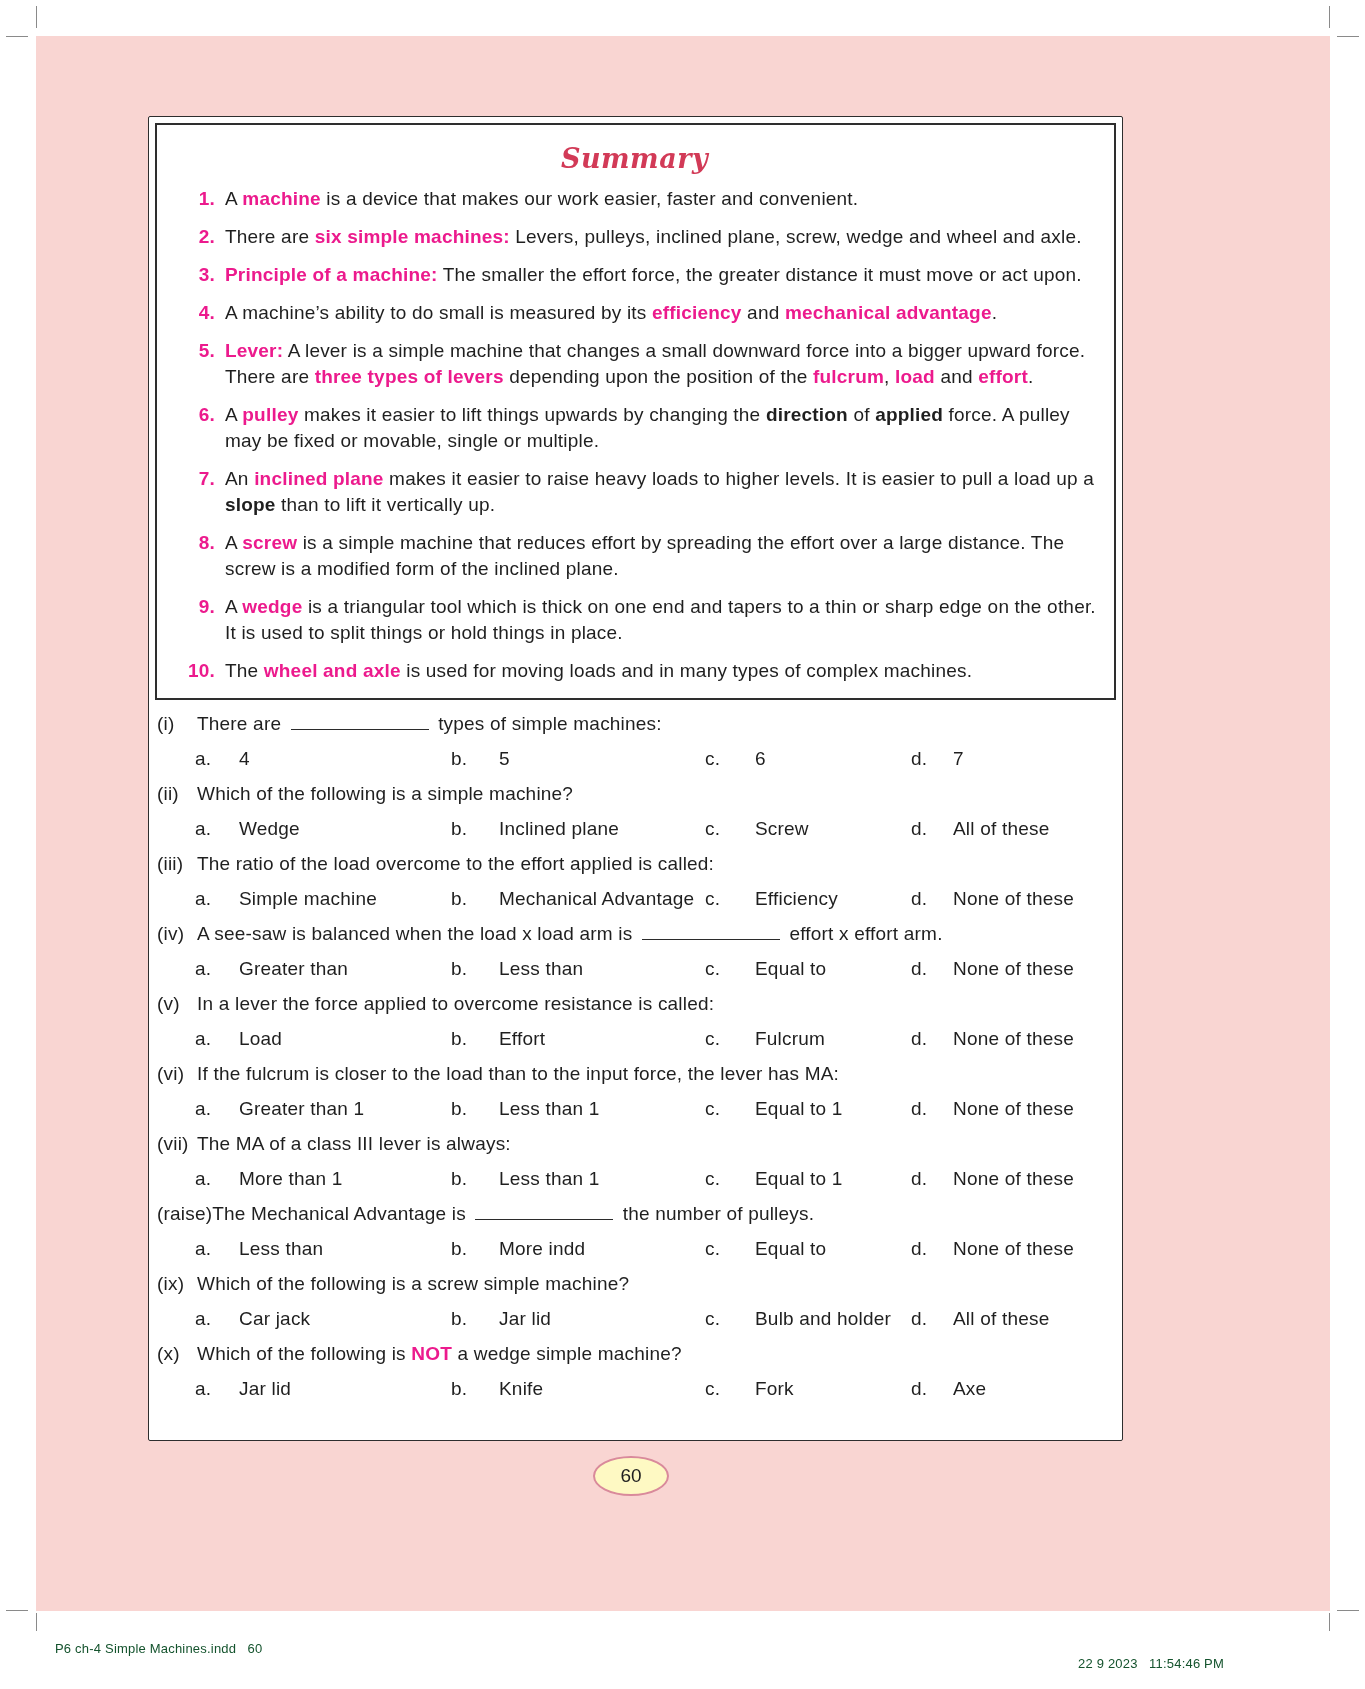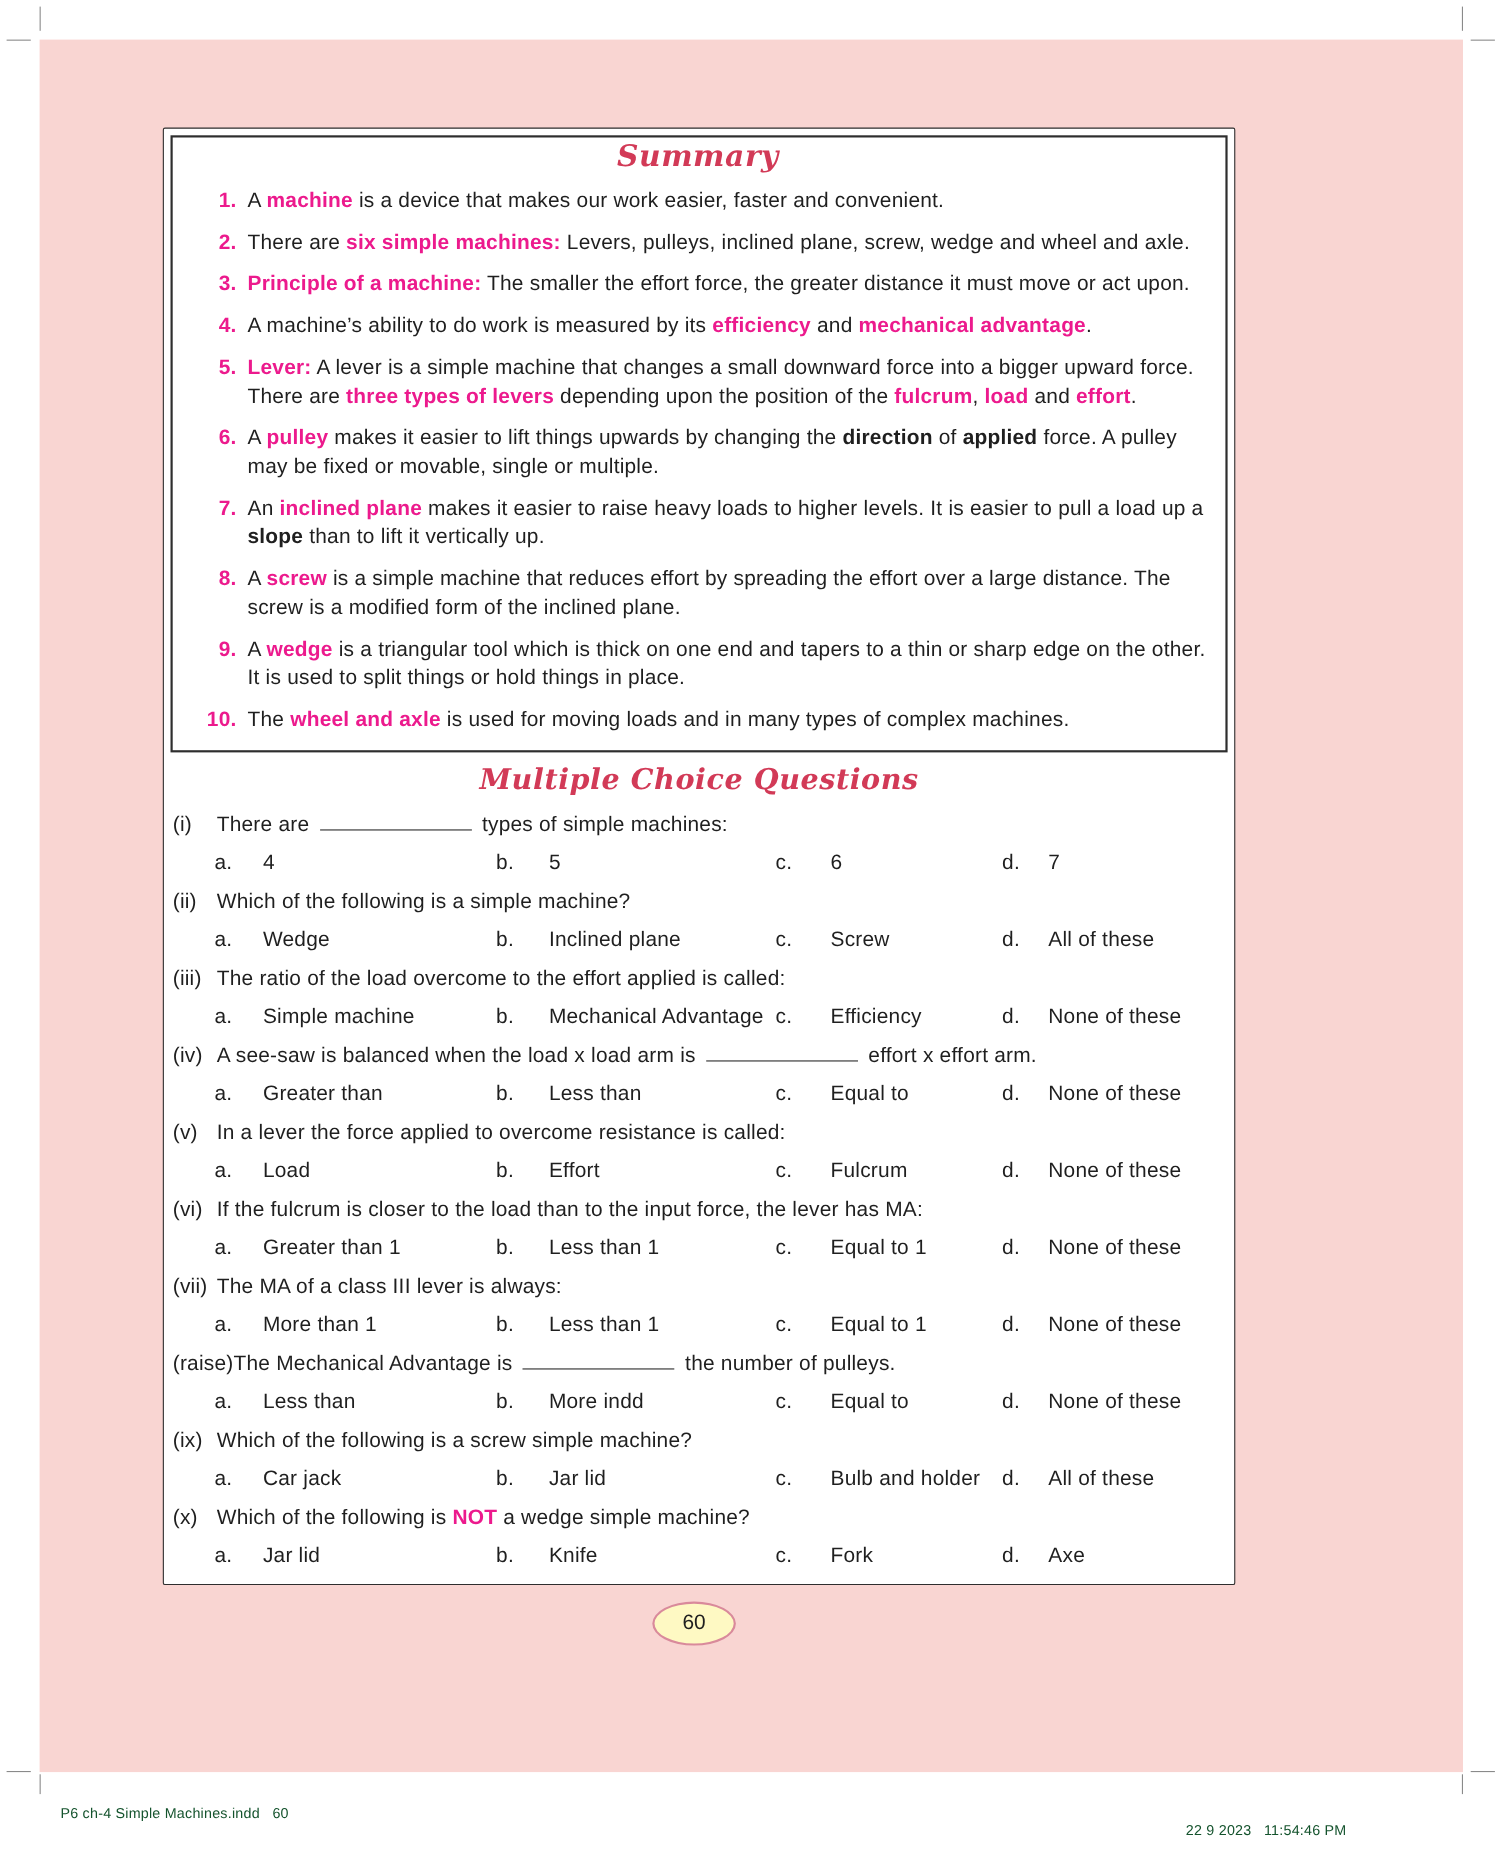--- a/index.html
+++ b/index.html
@@ -12,21 +12,21 @@
     position:absolute;left:36px;top:36px;width:1294px;height:1575px;
     background:var(--page-bg,#f9d5d2);
   }
   .content-box{
     position:absolute;left:112px;top:80px;width:975px;height:1325px;
     background:#ffffff;border:1px solid #2e2e2e;border-radius:2px;
     box-sizing:border-box;
   }
   .summary-box{
     margin:6px;border:2px solid #2e2e2e;background:#ffffff;
-    padding:0 16px 10px 14px;box-sizing:border-box;
+    padding:16px 16px 10px 14px;box-sizing:border-box;
   }
   .script-title{
     font-family:"DejaVu Serif",serif;font-style:italic;font-weight:700;
     font-size:27px;color:var(--heading-red,#d23a57);text-align:center;
     margin:2px 0 12px 0;letter-spacing:.5px;
   }
   .mcq-title{margin:10px 0 8px 0;font-size:26px;}
   .summary-list{list-style:none;margin:0;padding:0;}
   .s-item{
     display:grid;grid-template-columns:44px 1fr;column-gap:10px;
@@ -87,21 +87,21 @@
     <span class="s-text"><span class="seg-n">There are </span><span class="seg-pb">six simple machines:</span><span class="seg-n"> Levers, pulleys, inclined plane, screw, wedge and wheel and axle.</span></span>
   </li>
 
   <li class="s-item">
     <span class="s-num">3.</span>
     <span class="s-text"><span class="seg-pb">Principle of a machine:</span><span class="seg-n"> The smaller the effort force, the greater distance it must move or act upon.</span></span>
   </li>
 
   <li class="s-item">
     <span class="s-num">4.</span>
-    <span class="s-text"><span class="seg-n">A machine’s ability to do work is measured by its </span><span class="seg-pb">efficiency</span><span class="seg-n"> and </span><span class="seg-pb">mechanical advantage</span><span class="seg-n">.</span></span>
+    <span class="s-text"><span class="seg-n">A machine’s ability to do small is measured by its </span><span class="seg-pb">efficiency</span><span class="seg-n"> and </span><span class="seg-pb">mechanical advantage</span><span class="seg-n">.</span></span>
   </li>
 
   <li class="s-item">
     <span class="s-num">5.</span>
     <span class="s-text"><span class="seg-pb">Lever:</span><span class="seg-n"> A lever is a simple machine that changes a small downward force into a bigger upward force. There are </span><span class="seg-pb">three types of levers</span><span class="seg-n"> depending upon the position of the </span><span class="seg-pb">fulcrum</span><span class="seg-n">, </span><span class="seg-pb">load</span><span class="seg-n"> and </span><span class="seg-pb">effort</span><span class="seg-n">.</span></span>
   </li>
 
   <li class="s-item">
     <span class="s-num">6.</span>
     <span class="s-text"><span class="seg-n">A </span><span class="seg-pb">pulley</span><span class="seg-n"> makes it easier to lift things upwards by changing the </span><span class="seg-bb">direction</span><span class="seg-n"> of </span><span class="seg-bb">applied</span><span class="seg-n"> force. A pulley may be fixed or movable, single or multiple.</span></span>
@@ -122,21 +122,20 @@
     <span class="s-text"><span class="seg-n">A </span><span class="seg-pb">wedge</span><span class="seg-n"> is a triangular tool which is thick on one end and tapers to a thin or sharp edge on the other. It is used to split things or hold things in place.</span></span>
   </li>
 
   <li class="s-item">
     <span class="s-num">10.</span>
     <span class="s-text"><span class="seg-n">The </span><span class="seg-pb">wheel and axle</span><span class="seg-n"> is used for moving loads and in many types of complex machines.</span></span>
   </li>
 </ol>
     </div>
 
-    <h2 class="script-title mcq-title">Multiple Choice Questions</h2>
     <div class="mcq-section" id="mcq-list">
   <div class="q-block">
     <div class="q-row">
       <span class="q-num">(i)</span>
       <span class="q-text"><span class="seg-n">There are </span><span class="seg-blank"></span><span class="seg-n"> types of simple machines:</span></span>
     </div>
     <div class="opt-row">
             <span class="opt-label">a.</span>
             <span class="opt-text">4</span>
             <span class="opt-label">b.</span>

